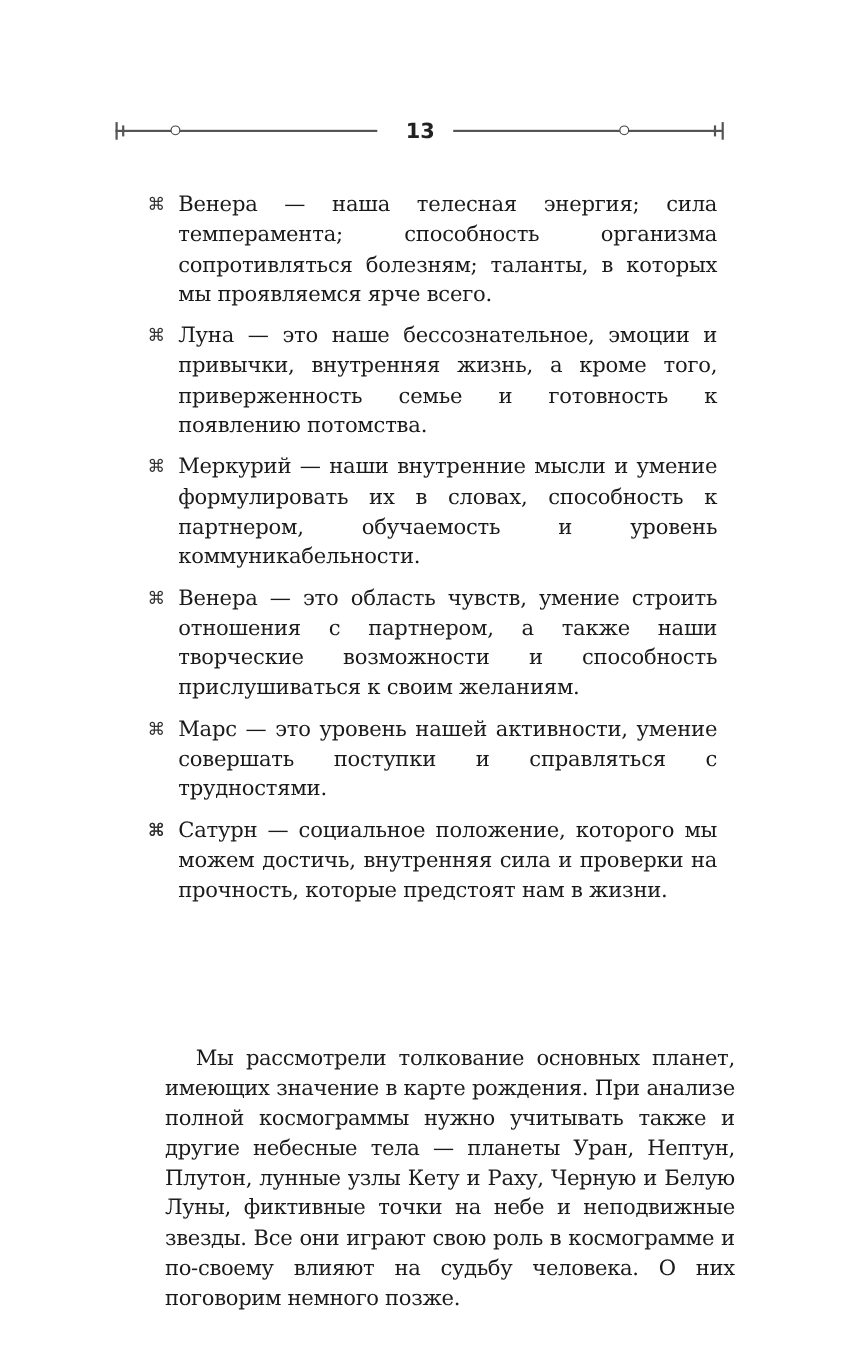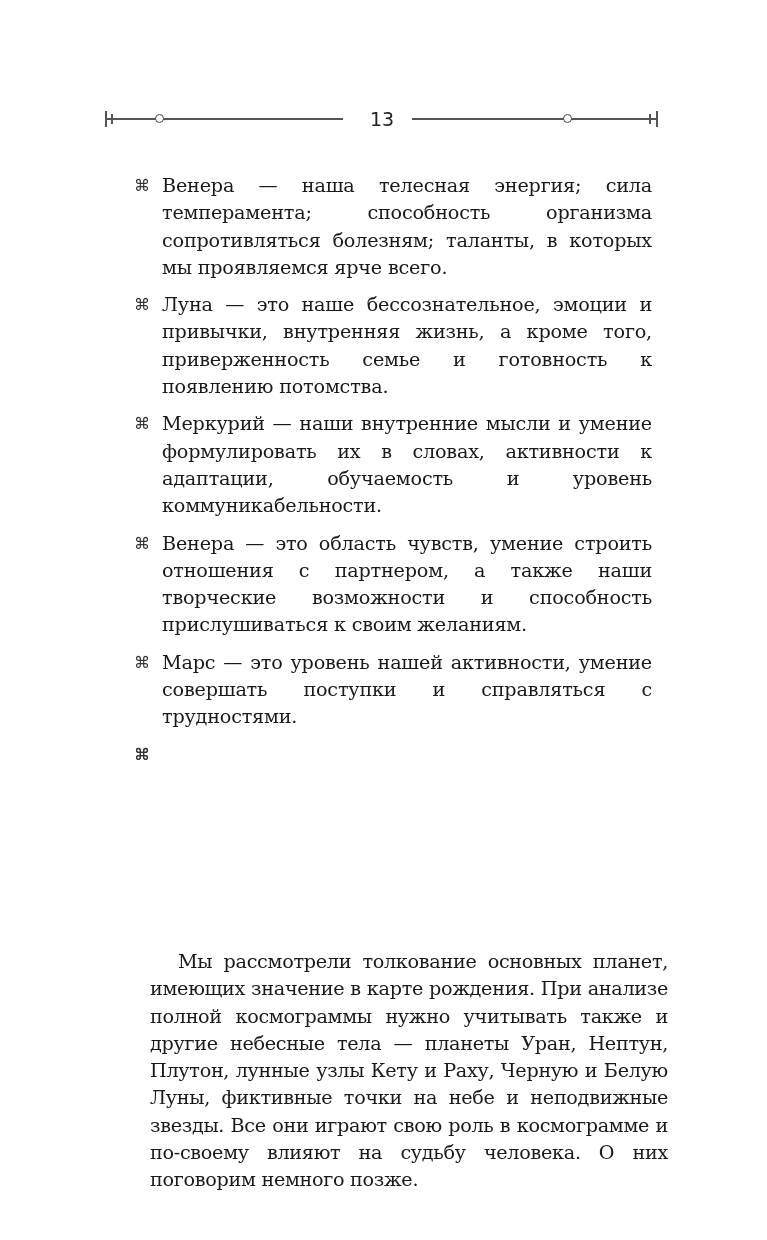--- a/index.html
+++ b/index.html
@@ -3,21 +3,21 @@
 <meta charset="utf-8">
 <style>
   html, body { margin:0; padding:0; background:#ffffff; }
   body { width:767px; height:1240px; position:relative; overflow:hidden;
          font-family:"DejaVu Serif", serif; color:#1a1a1a; }
   .header { position:absolute; top:108px; left:105px; width:552px; height:22px; }
   .hline { position:absolute; top:10px; height:1.5px; background:#555; }
   .tick { position:absolute; width:1.5px; background:#555; }
   .dot { position:absolute; top:6px; width:7px; height:7px; border:1.3px solid #444; border-radius:50%; background:#fff; }
   .pagenum { position:absolute; left:254px; width:46px; top:0; text-align:center;
-             font-family:"DejaVu Sans", sans-serif; font-size:19px; font-weight:normal; color:#222; line-height:22px; }
+             font-family:"DejaVu Sans", sans-serif; font-size:19px; font-weight:bold; color:#222; line-height:22px; }
   .list { position:absolute; left:134px; top:172px; width:518px; margin:0; padding:0; list-style:none; }
   .item { position:relative; padding-left:28px; font-size:19.2px; line-height:27.3px;
           margin-bottom:10px; text-align:justify; letter-spacing:-0.2px; }
   .bullet { position:absolute; left:0; top:0; font-family:"DejaVu Sans", sans-serif; font-size:16px; color:#333; }
   .para { position:absolute; left:134px; top:932px; width:518px; font-size:19.2px; line-height:27.3px;
           text-indent:28px; text-align:justify; margin:16px; letter-spacing:-0.3px; }
 </style>
 </head>
 <body>
 
@@ -29,20 +29,20 @@
   <div class="pagenum">13</div>
   <div class="hline" style="left:307px;width:245px;"></div>
   <div class="dot" style="left:458px;"></div>
   <div class="tick" style="left:544px;top:6px;height:10px;"></div>
   <div class="tick" style="left:551px;top:3px;height:16px;"></div>
 </div>
 
 <ul class="list">
   <li class="item"><span class="bullet">⌘</span><span>Венера — наша телесная энергия; сила темперамента; способность организма сопротивляться болезням; таланты, в которых мы проявляемся ярче всего.</span></li>
   <li class="item"><span class="bullet">⌘</span><span>Луна — это наше бессознательное, эмоции и привычки, внутренняя жизнь, а кроме того, приверженность семье и готовность к появлению потомства.</span></li>
-  <li class="item"><span class="bullet">⌘</span><span>Меркурий — наши внутренние мысли и умение формулировать их в словах, активности к адаптации, обучаемость и уровень коммуникабельности.</span></li>
+  <li class="item"><span class="bullet">⌘</span><span>Меркурий — наши внутренние мысли и умение формулировать их в словах, способность к партнером, обучаемость и уровень коммуникабельности.</span></li>
   <li class="item"><span class="bullet">⌘</span><span>Венера — это область чувств, умение строить отношения с партнером, а также наши творческие возможности и способность прислушиваться к своим желаниям.</span></li>
   <li class="item"><span class="bullet">⌘</span><span>Марс — это уровень нашей активности, умение совершать поступки и справляться с трудностями.</span></li>
   <li class="item"><span class="bullet">⌘</span></li>
-  <li class="item"><span class="bullet">⌘</span></li>
+  <li class="item"><span class="bullet">⌘</span><span>Сатурн — социальное положение, которого мы можем достичь, внутренняя сила и проверки на прочность, которые предстоят нам в жизни.</span></li>
 </ul>
 
 <p class="para">Мы рассмотрели толкование основных планет, имеющих значение в карте рождения. При анализе полной космограммы нужно учитывать также и другие небесные тела — планеты Уран, Нептун, Плутон, лунные узлы Кету и Раху, Черную и Белую Луны, фиктивные точки на небе и неподвижные звезды. Все они играют свою роль в космограмме и по-своему влияют на судьбу человека. О них поговорим немного позже.</p>
 
 </body></html>

